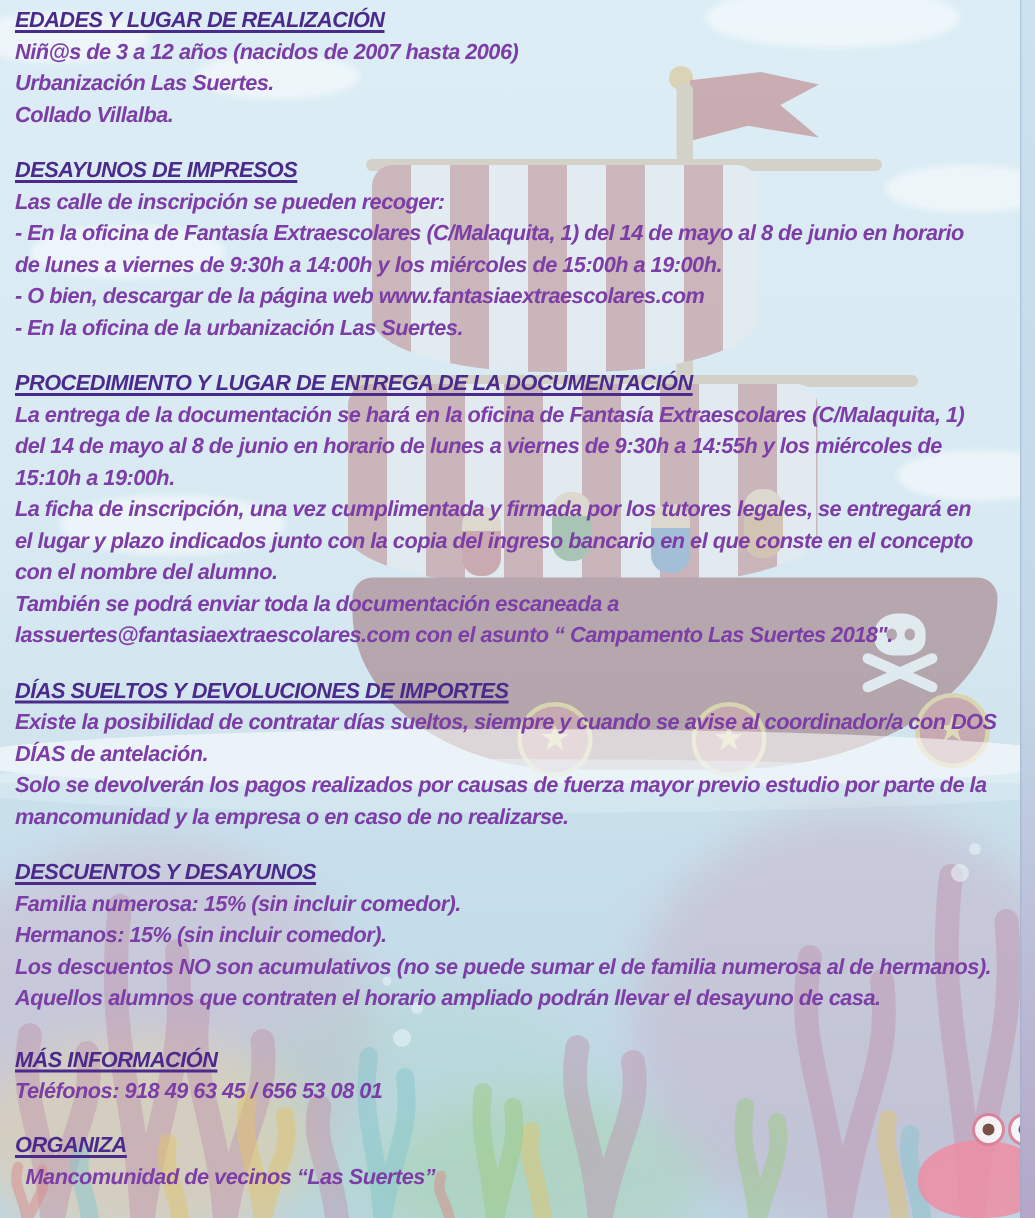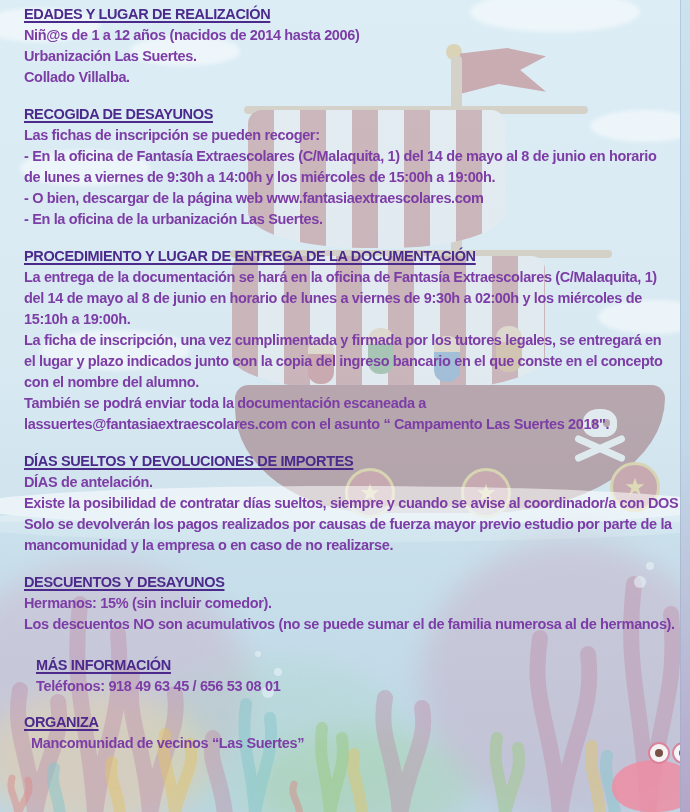--- a/index.html
+++ b/index.html
@@ -4,28 +4,28 @@
 <style>
   html,body{margin:0;padding:0;}
   body{
     width:690px;height:812px;overflow:hidden;position:relative;
     background:linear-gradient(180deg,#dcedf5 0%,#d8e9f2 45%,#d2e5ef 58%,#cde2ec 100%);
     font-family:"Liberation Sans",sans-serif;
   }
   
   .content{
     position:absolute;inset:0;z-index:10;
-    padding:4px 4px 0 24px;
-    font-weight:bold;
+    padding:4px 4px 0 10px;
+    font-style:italic;font-weight:bold;
     font-size:14.5px;line-height:21px;letter-spacing:-0.35px;
     color:#7d3da6;
   }
   .sec{margin-top:16px;}
   .sec:first-child{margin-top:0;}
-  .sec-mas{margin-top:20px;margin-left:12px;}
+  .sec-mas{margin-top:20px;}
   .sec-org{margin-top:15px;}
   .hd{
     color:#4b2a8c;white-space:nowrap;
     text-decoration:underline;text-decoration-thickness:1.5px;text-underline-offset:2px;
   }
   .ln{white-space:nowrap;}
   .indent{padding-left:7px;}
   
   .illus{position:absolute;inset:0;z-index:0;}
   .cloud{position:absolute;background:#ffffff;opacity:.5;border-radius:50%;filter:blur(2px);}
@@ -179,58 +179,60 @@
     <div class="crab-eye ce2"></div>
   </div>
 
   <div class="edge-band"></div>
 </div>
 
 <div class="content">
 
   <div class="sec">
     <div class="hd">EDADES Y LUGAR DE REALIZACIÓN</div>
-    <div class="ln">Niñ@s de 1 a 12 años (nacidos de 2014 hasta 2006)</div>
+    <div class="ln">Niñ@s de 3 a 12 años (nacidos de 2007 hasta 2006)</div>
     <div class="ln">Urbanización Las Suertes.</div>
     <div class="ln">Collado Villalba.</div>
   </div>
 
   <div class="sec">
-    <div class="hd">RECOGIDA DE DESAYUNOS</div>
-    <div class="ln">Las fichas de inscripción se pueden recoger:</div>
+    <div class="hd">DESAYUNOS DE IMPRESOS</div>
+    <div class="ln">Las calle de inscripción se pueden recoger:</div>
     <div class="ln">- En la oficina de Fantasía Extraescolares (C/Malaquita, 1) del 14 de mayo al 8 de junio en horario</div>
     <div class="ln">de lunes a viernes de 9:30h a 14:00h y los miércoles de 15:00h a 19:00h.</div>
     <div class="ln">- O bien, descargar de la página web www.fantasiaextraescolares.com</div>
     <div class="ln">- En la oficina de la urbanización Las Suertes.</div>
   </div>
 
   <div class="sec">
     <div class="hd">PROCEDIMIENTO Y LUGAR DE ENTREGA DE LA DOCUMENTACIÓN</div>
     <div class="ln">La entrega de la documentación se hará en la oficina de Fantasía Extraescolares (C/Malaquita, 1)</div>
-    <div class="ln">del 14 de mayo al 8 de junio en horario de lunes a viernes de 9:30h a 02:00h y los miércoles de</div>
+    <div class="ln">del 14 de mayo al 8 de junio en horario de lunes a viernes de 9:30h a 14:55h y los miércoles de</div>
     <div class="ln">15:10h a 19:00h.</div>
     <div class="ln">La ficha de inscripción, una vez cumplimentada y firmada por los tutores legales, se entregará en</div>
     <div class="ln">el lugar y plazo indicados junto con la copia del ingreso bancario en el que conste en el concepto</div>
     <div class="ln">con el nombre del alumno.</div>
     <div class="ln">También se podrá enviar toda la documentación escaneada a</div>
     <div class="ln">lassuertes@fantasiaextraescolares.com con el asunto “ Campamento Las Suertes 2018".</div>
   </div>
 
   <div class="sec">
     <div class="hd">DÍAS SUELTOS Y DEVOLUCIONES DE IMPORTES</div>
+    <div class="ln">Existe la posibilidad de contratar días sueltos, siempre y cuando se avise al coordinador/a con DOS</div>
     <div class="ln">DÍAS de antelación.</div>
-    <div class="ln">Existe la posibilidad de contratar días sueltos, siempre y cuando se avise al coordinador/a con DOS</div>
     <div class="ln">Solo se devolverán los pagos realizados por causas de fuerza mayor previo estudio por parte de la</div>
     <div class="ln">mancomunidad y la empresa o en caso de no realizarse.</div>
   </div>
 
   <div class="sec">
     <div class="hd">DESCUENTOS Y DESAYUNOS</div>
+    <div class="ln">Familia numerosa: 15% (sin incluir comedor).</div>
     <div class="ln">Hermanos: 15% (sin incluir comedor).</div>
     <div class="ln">Los descuentos NO son acumulativos (no se puede sumar el de familia numerosa al de hermanos).</div>
+    <div class="ln">Aquellos alumnos que contraten el horario ampliado podrán llevar el desayuno de casa.</div>
   </div>
 
   <div class="sec sec-mas">
     <div class="hd">MÁS INFORMACIÓN</div>
     <div class="ln">Teléfonos: 918 49 63 45 / 656 53 08 01</div>
   </div>
 
   <div class="sec sec-org">
     <div class="hd">ORGANIZA</div>
     <div class="ln indent">Mancomunidad de vecinos “Las Suertes”</div>

